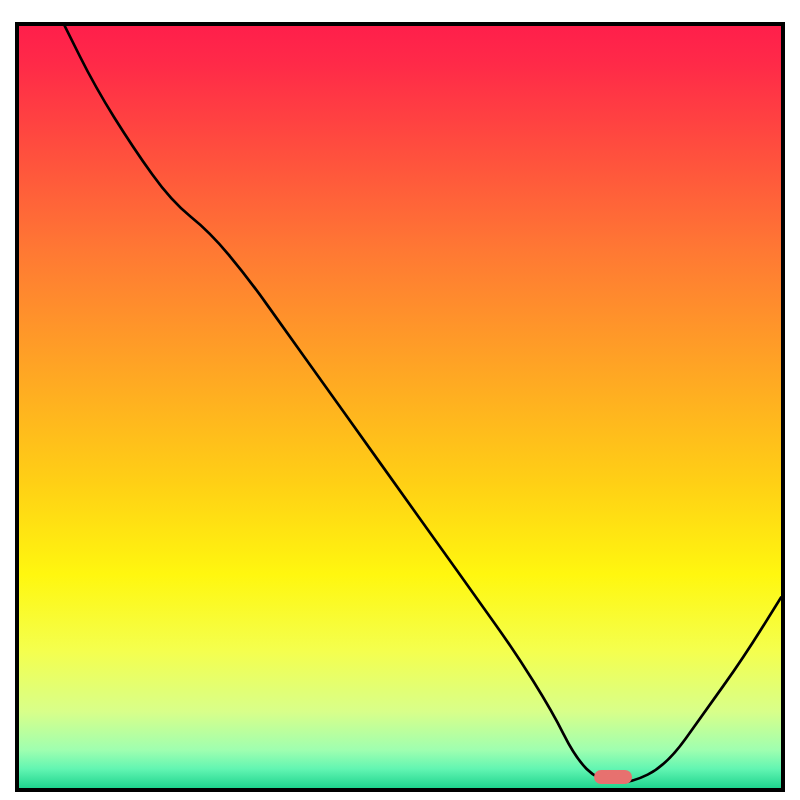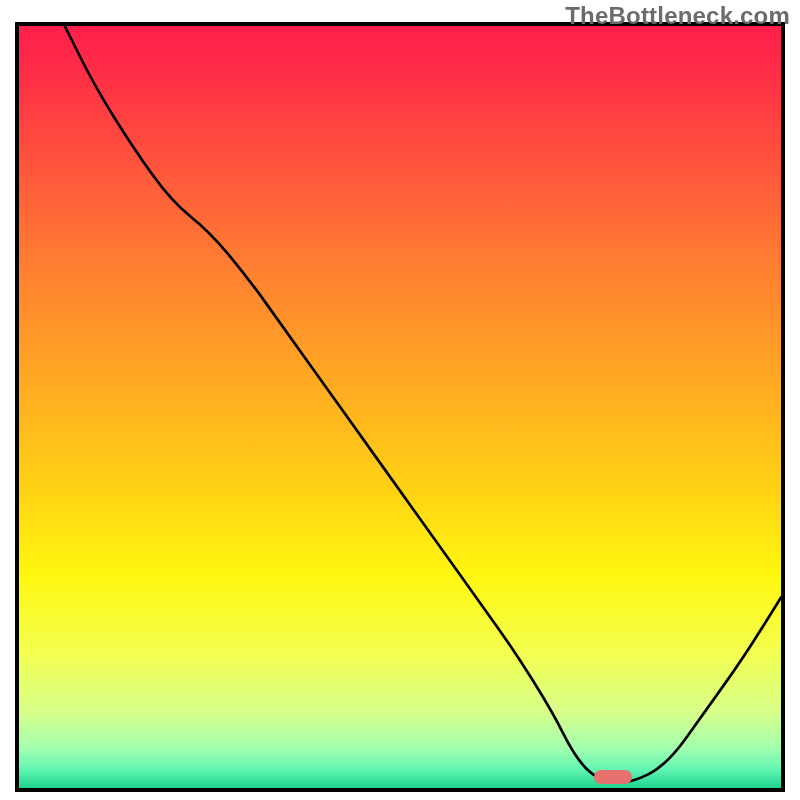--- a/index.html
+++ b/index.html
@@ -54,21 +54,20 @@
     width: 38px;
     height: 14px;
     border-radius: 7px;
     background: #e7716f;
   }
 </style>
 </head>
 <body>
 
 <div class="stage">
-  <div class="watermark">TheBottleneck.com</div>
 
   <div class="plot">
     <svg class="gradient-bg" viewBox="0 0 100 100" preserveAspectRatio="none">
       <defs>
         <linearGradient id="bg-grad" x1="0" y1="0" x2="0" y2="1">
             <stop offset="0%" stop-color="#ff1f4b"></stop>
             <stop offset="5%" stop-color="#ff2a48"></stop>
             <stop offset="15%" stop-color="#ff4a3f"></stop>
             <stop offset="30%" stop-color="#ff7a33"></stop>
             <stop offset="45%" stop-color="#ffa524"></stop>

